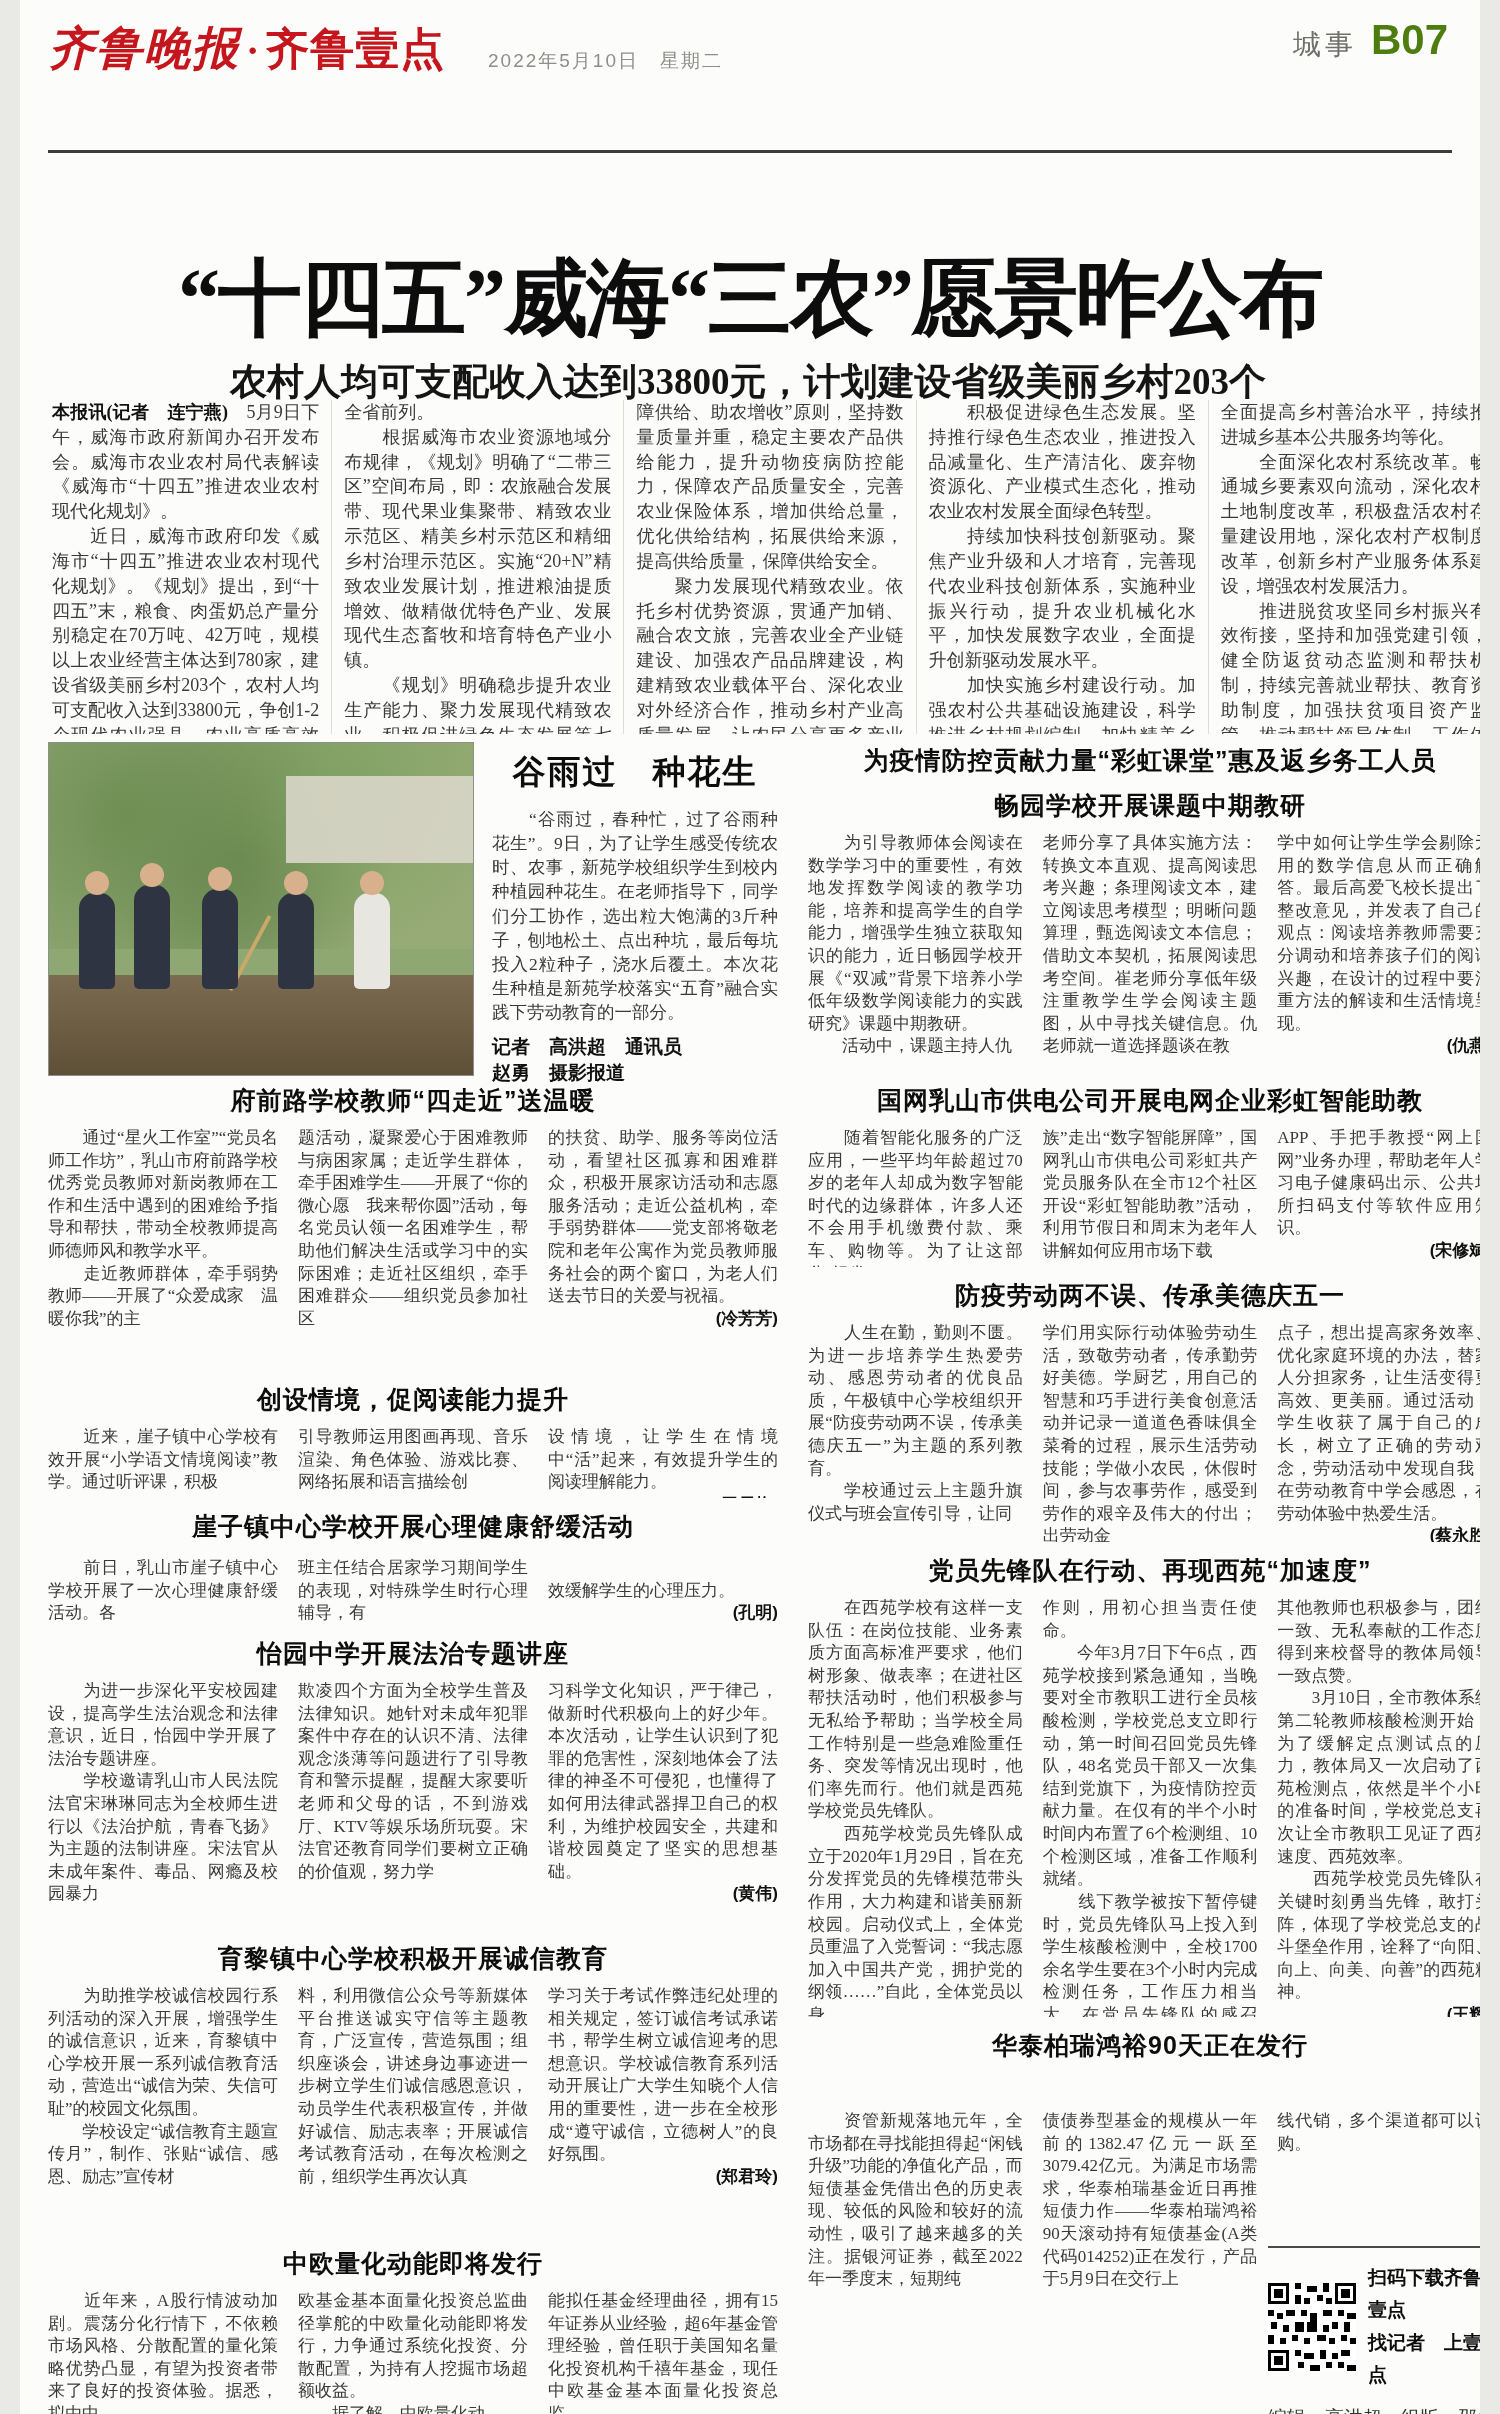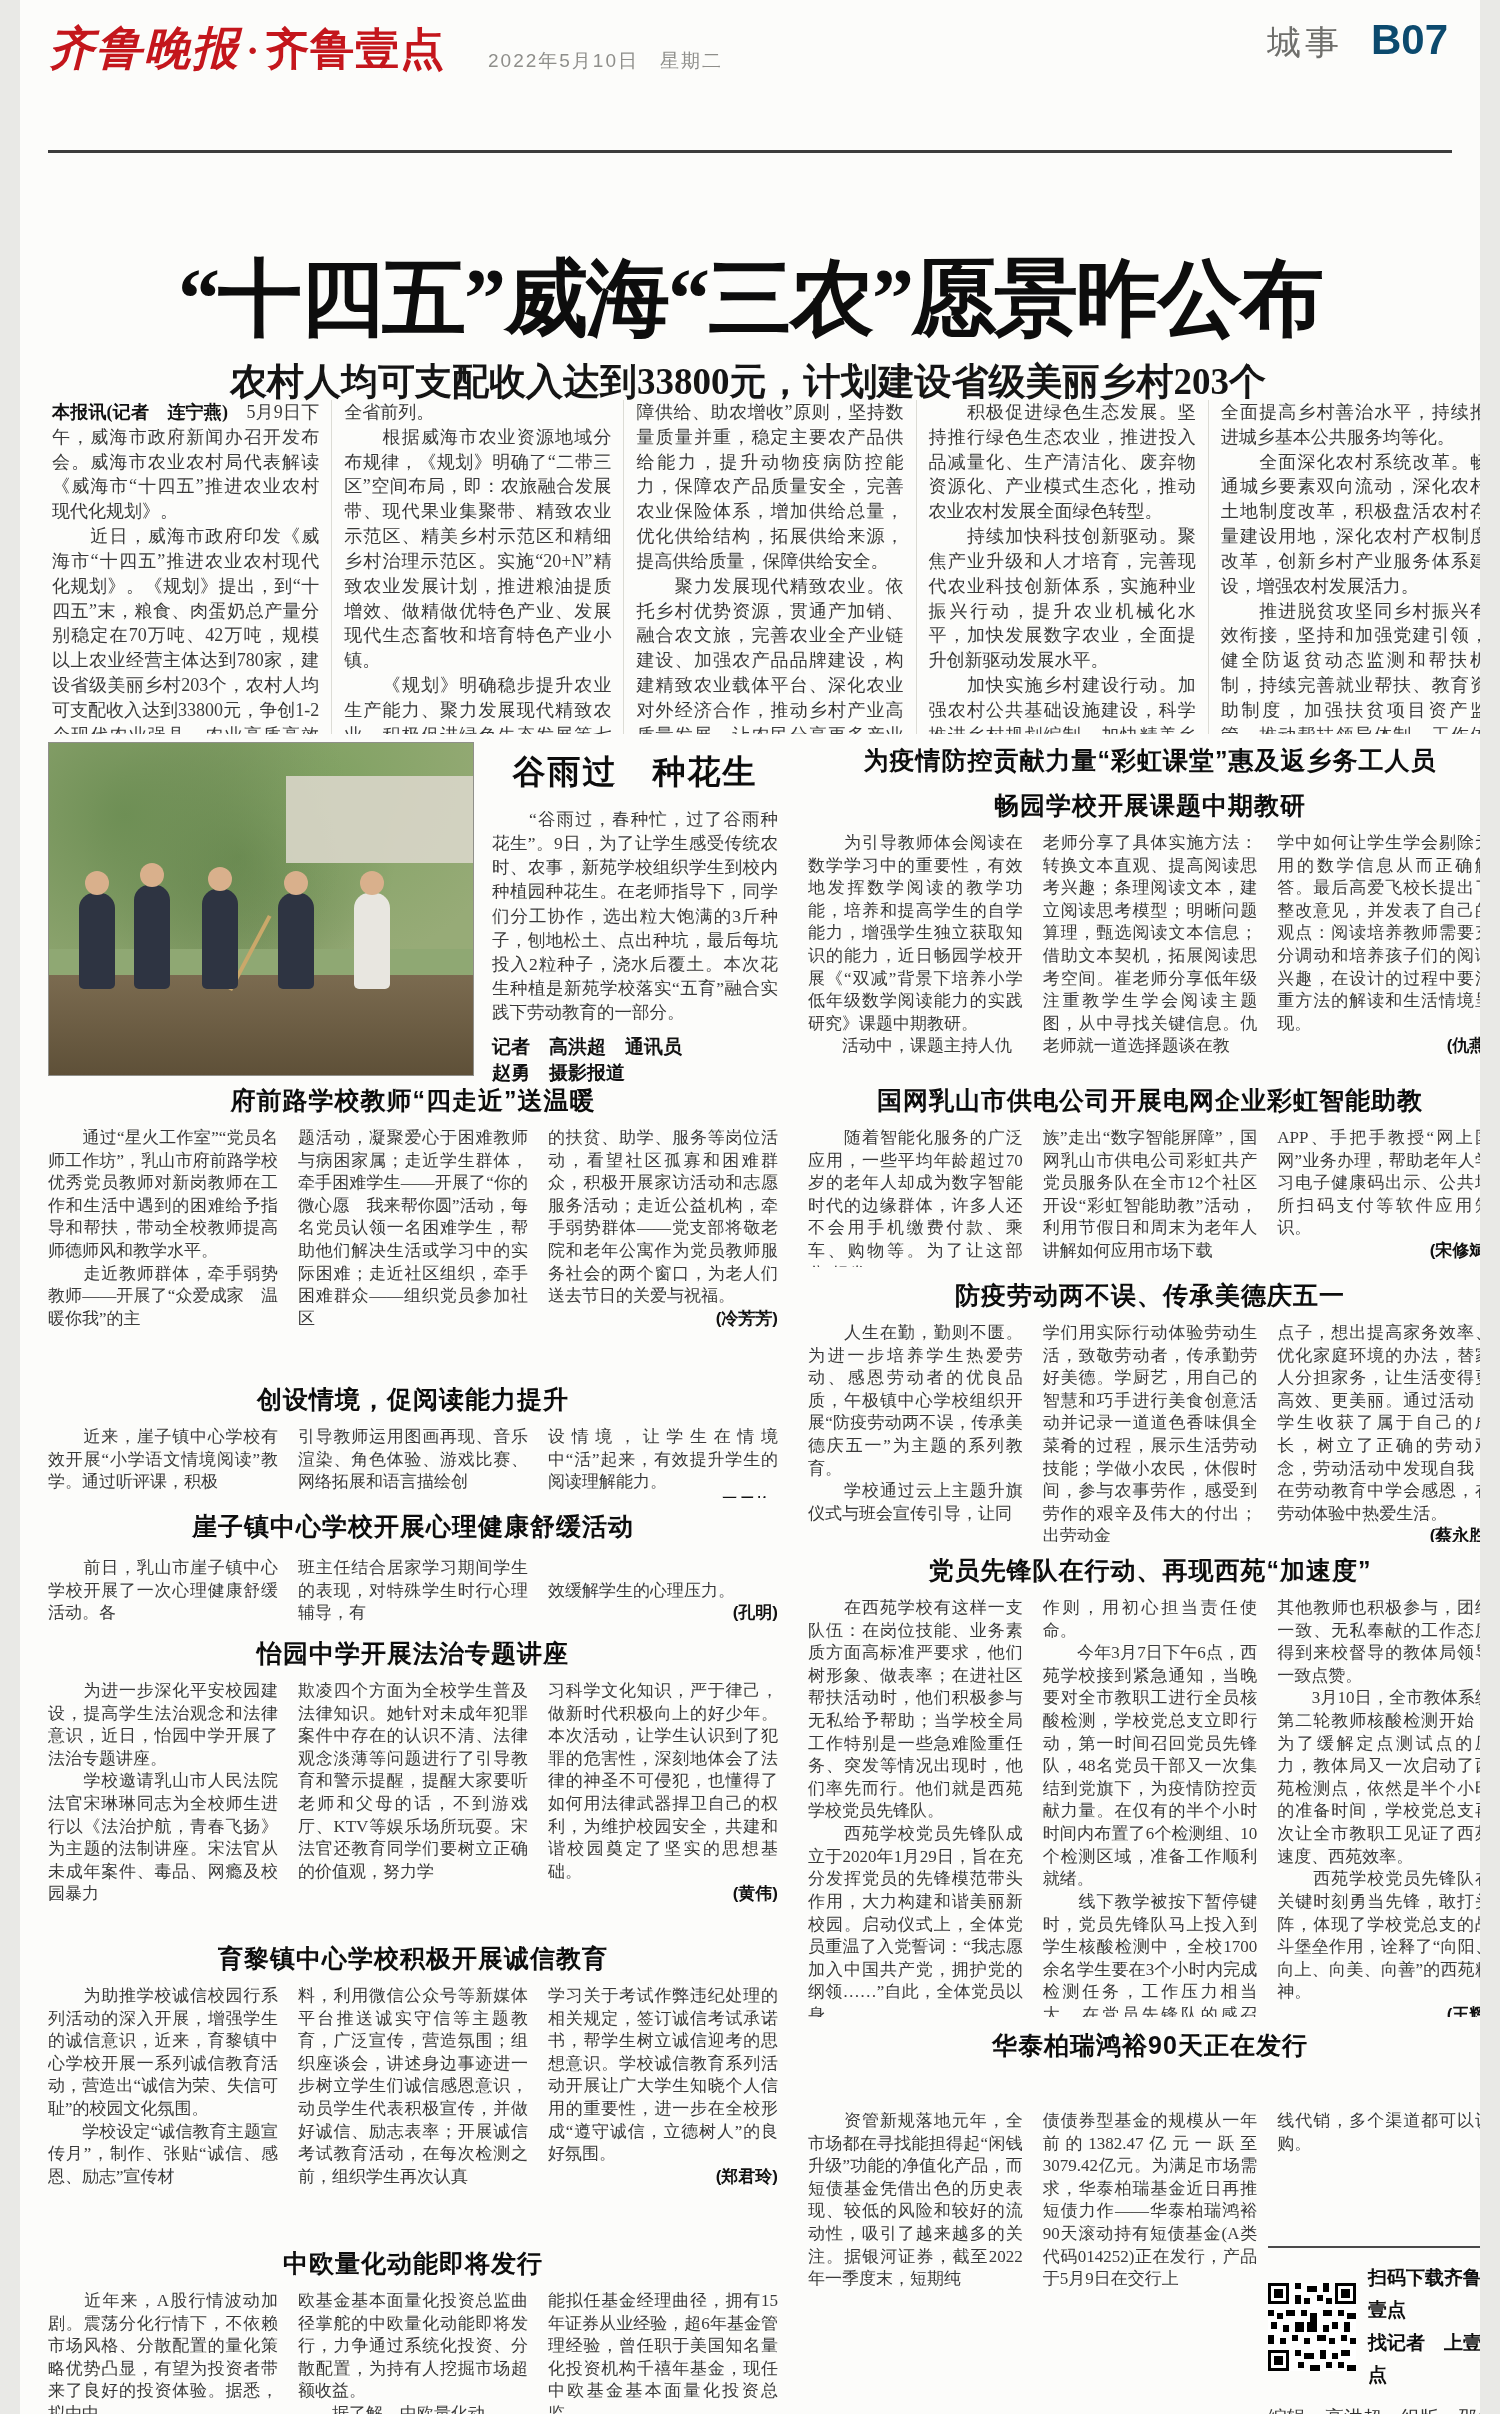--- a/index.html
+++ b/index.html
@@ -6,22 +6,22 @@
   .page{position:relative;width:1460px;height:2414px;margin:0 auto;background:#fcfcfa;overflow:hidden;
         font-family:"Liberation Serif","DejaVu Serif",serif;color:#2b2b2b;}
   
   .masthead{position:absolute;left:28px;top:18px;white-space:nowrap;}
   .brand1{font-size:46px;font-weight:900;font-style:italic;color:#c4161c;letter-spacing:2px;}
   .brand-sep{font-size:40px;color:#c4161c;font-weight:900;margin:0 6px;}
   .brand2{font-size:44px;font-weight:900;color:#c4161c;font-family:"Liberation Sans","DejaVu Sans",sans-serif;letter-spacing:1px;}
   .pubdate{position:absolute;left:468px;top:48px;font-size:19px;color:#8e8e8a;
            font-family:"Liberation Sans","DejaVu Sans",sans-serif;letter-spacing:2px;}
   .section-label{position:absolute;right:32px;top:16px;font-family:"Liberation Sans","DejaVu Sans",sans-serif;}
-  .section-name{font-size:34px;color:#6f6f6c;letter-spacing:4px;margin-right:28px;}
-  .page-no{font-size:42px;font-weight:700;color:#0c4a6e;}
+  .section-name{font-size:28px;color:#6f6f6c;letter-spacing:4px;margin-right:14px;}
+  .page-no{font-size:42px;font-weight:700;color:#4d7c0f;}
   .head-rule{position:absolute;left:28px;right:28px;top:150px;height:3px;background:#3c3c3c;}
   
   .lead-title{position:absolute;left:0;right:0;top:186px;text-align:center;font-size:84px;font-weight:900;
               letter-spacing:-2px;color:#0d0d0d;}
   .lead-sub{position:absolute;left:0;right:4px;top:326px;text-align:center;font-size:37px;font-weight:600;color:#151515;}
   .lead-cols{position:absolute;left:30px;top:400px;width:1440px;height:334px;display:flex;}
   .lcol{flex:1;padding:0 12px;border-right:1px solid #dcdcd5;font-size:18px;line-height:1.38;
         text-align:justify;white-space:pre-wrap;overflow:hidden;color:#3a3a3a;}
   .lcol:first-child{padding-left:2px;}
   .lcol:last-child{border-right:none;padding-right:2px;}

